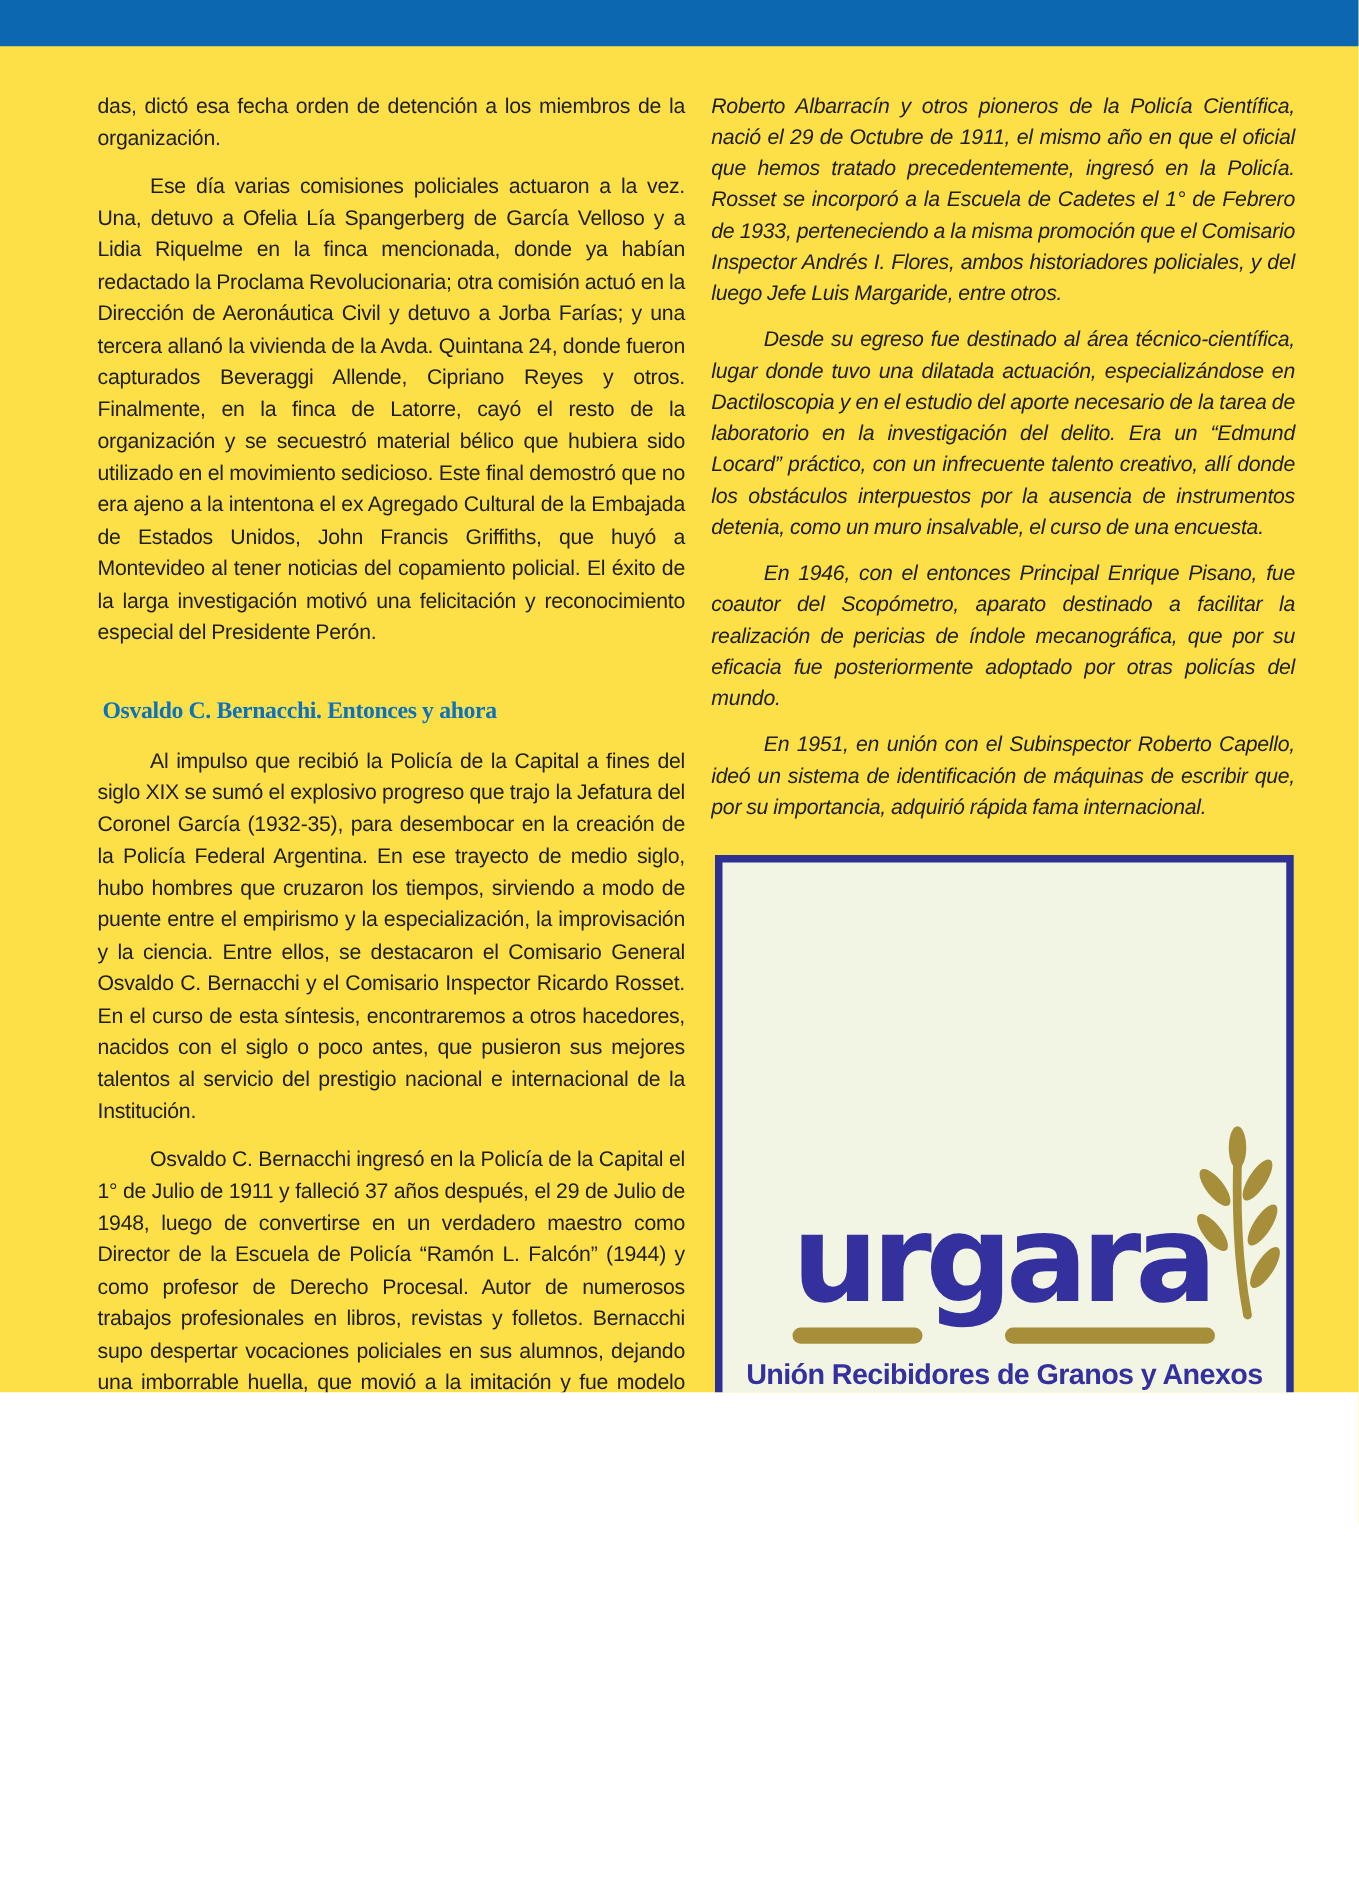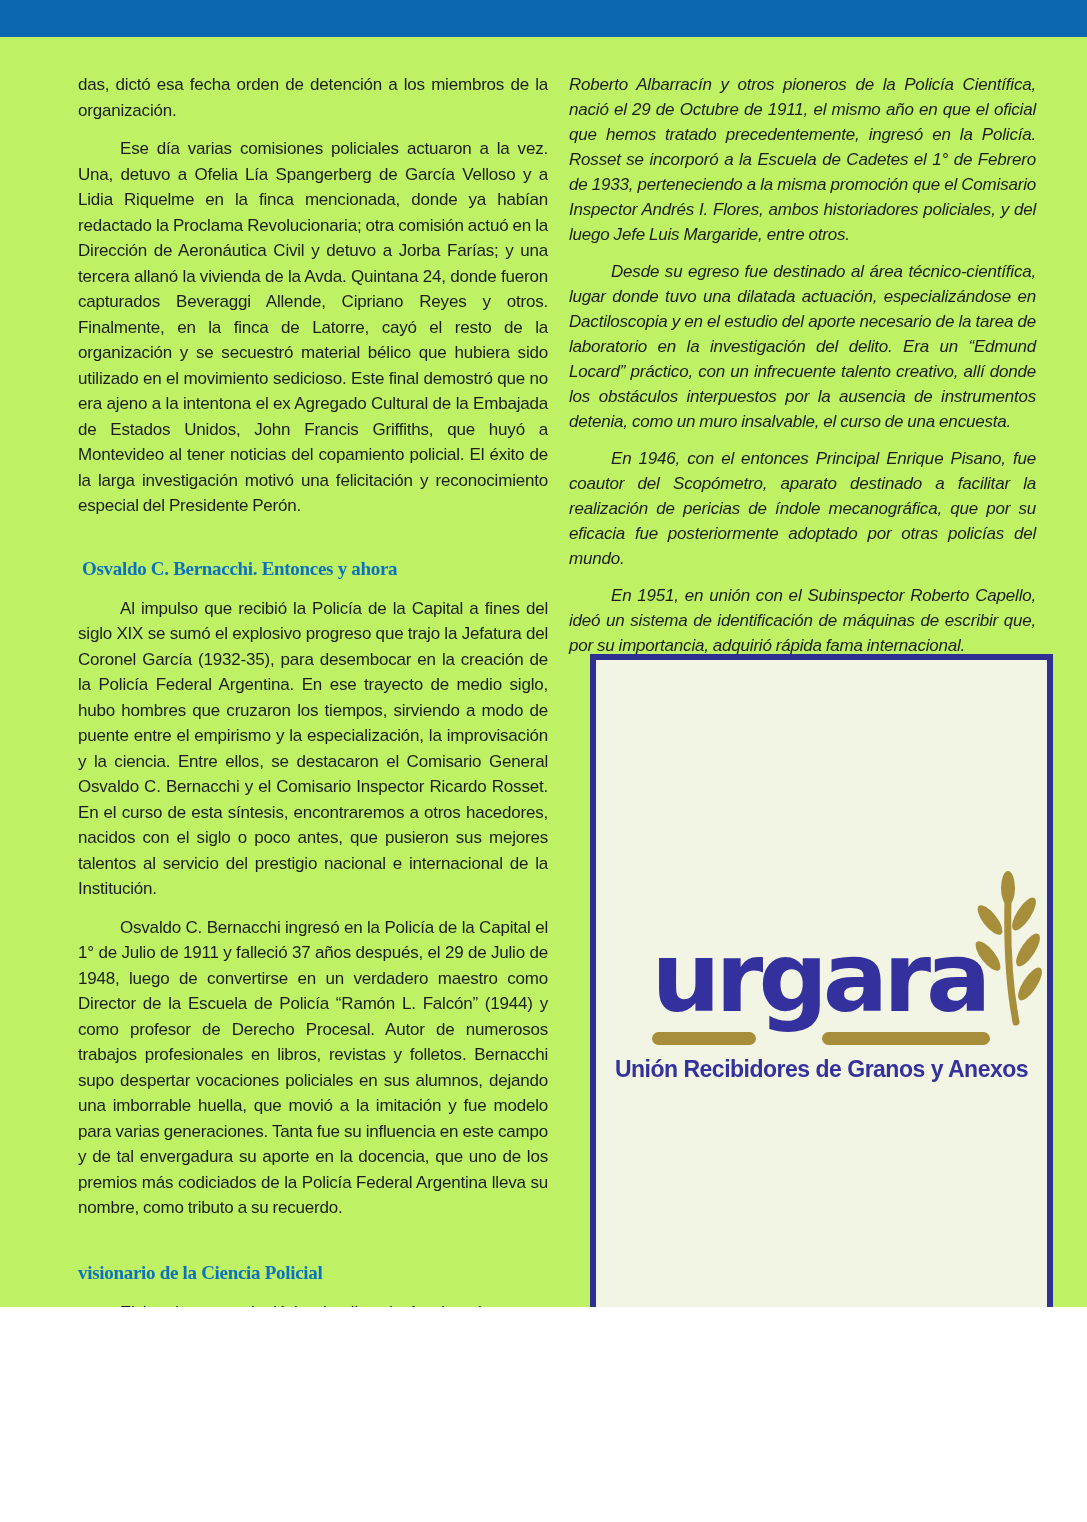--- a/index.html
+++ b/index.html
@@ -1,17 +1,17 @@
 <!DOCTYPE html>
 <html><head>
 <meta charset="utf-8">
 <style>
   html,body { margin:0; padding:0; background:#ffffff; }
   .page {
-    position:relative; width:1087px; height:1307px; background:#bef264;
+    position:relative; width:1087px; height:1114px; background:#fde047;
     overflow:hidden; font-family:"Liberation Sans", sans-serif;
   }
   .topbar {
     position:absolute; top:0; left:0; width:1087px; height:37px;
     background:#0c67b0;
   }
   .col { position:absolute; top:72px; }
   .col-left  { left:78px;  width:470px; }
   .col-right { left:569px; width:467px;font-style:italic; }
   p.body {
@@ -21,23 +21,23 @@
   }
   .col-right p.body { line-height:25px; margin-bottom:12px; }
   .indent { text-indent:42px; }
   .sec-heading {
     color:#0d72bd; font-size:19px; font-weight:bold; line-height:27px;
     margin:32px 0 14px 0; letter-spacing:-0.3px;font-family:Liberation Serif, serif;
   }
   .sec-heading .line { display:block; }
   
   .ad-box {
-    position:absolute; left:572px; top:654px; width:463px; height:701px;
+    position:absolute; left:572px; top:684px; width:463px; height:701px;
     background:#f3f5e4; border:6px solid #2e3192; box-sizing:border-box;
-    display:flex; flex-direction:column; align-items:center;margin-left:18px;
+    display:flex; flex-direction:column; align-items:center;
   }
   .brand-row { position:relative; margin-top:268px; width:340px; height:100px; }
   .brand-text {
     font-family:"DejaVu Sans", sans-serif; font-weight:bold; font-size:97px;
     line-height:100px; color:#34319e; letter-spacing:-5px; white-space:nowrap;
   }
   .wheat { position:absolute; right:-52px; top:-58px; }
   .bar { position:absolute; height:13px; background:#a78e3b; border-radius:7px; top:104px; }
   .bar-left  { left:0;     width:104px; }
   .bar-right { left:170px; width:168px; }

